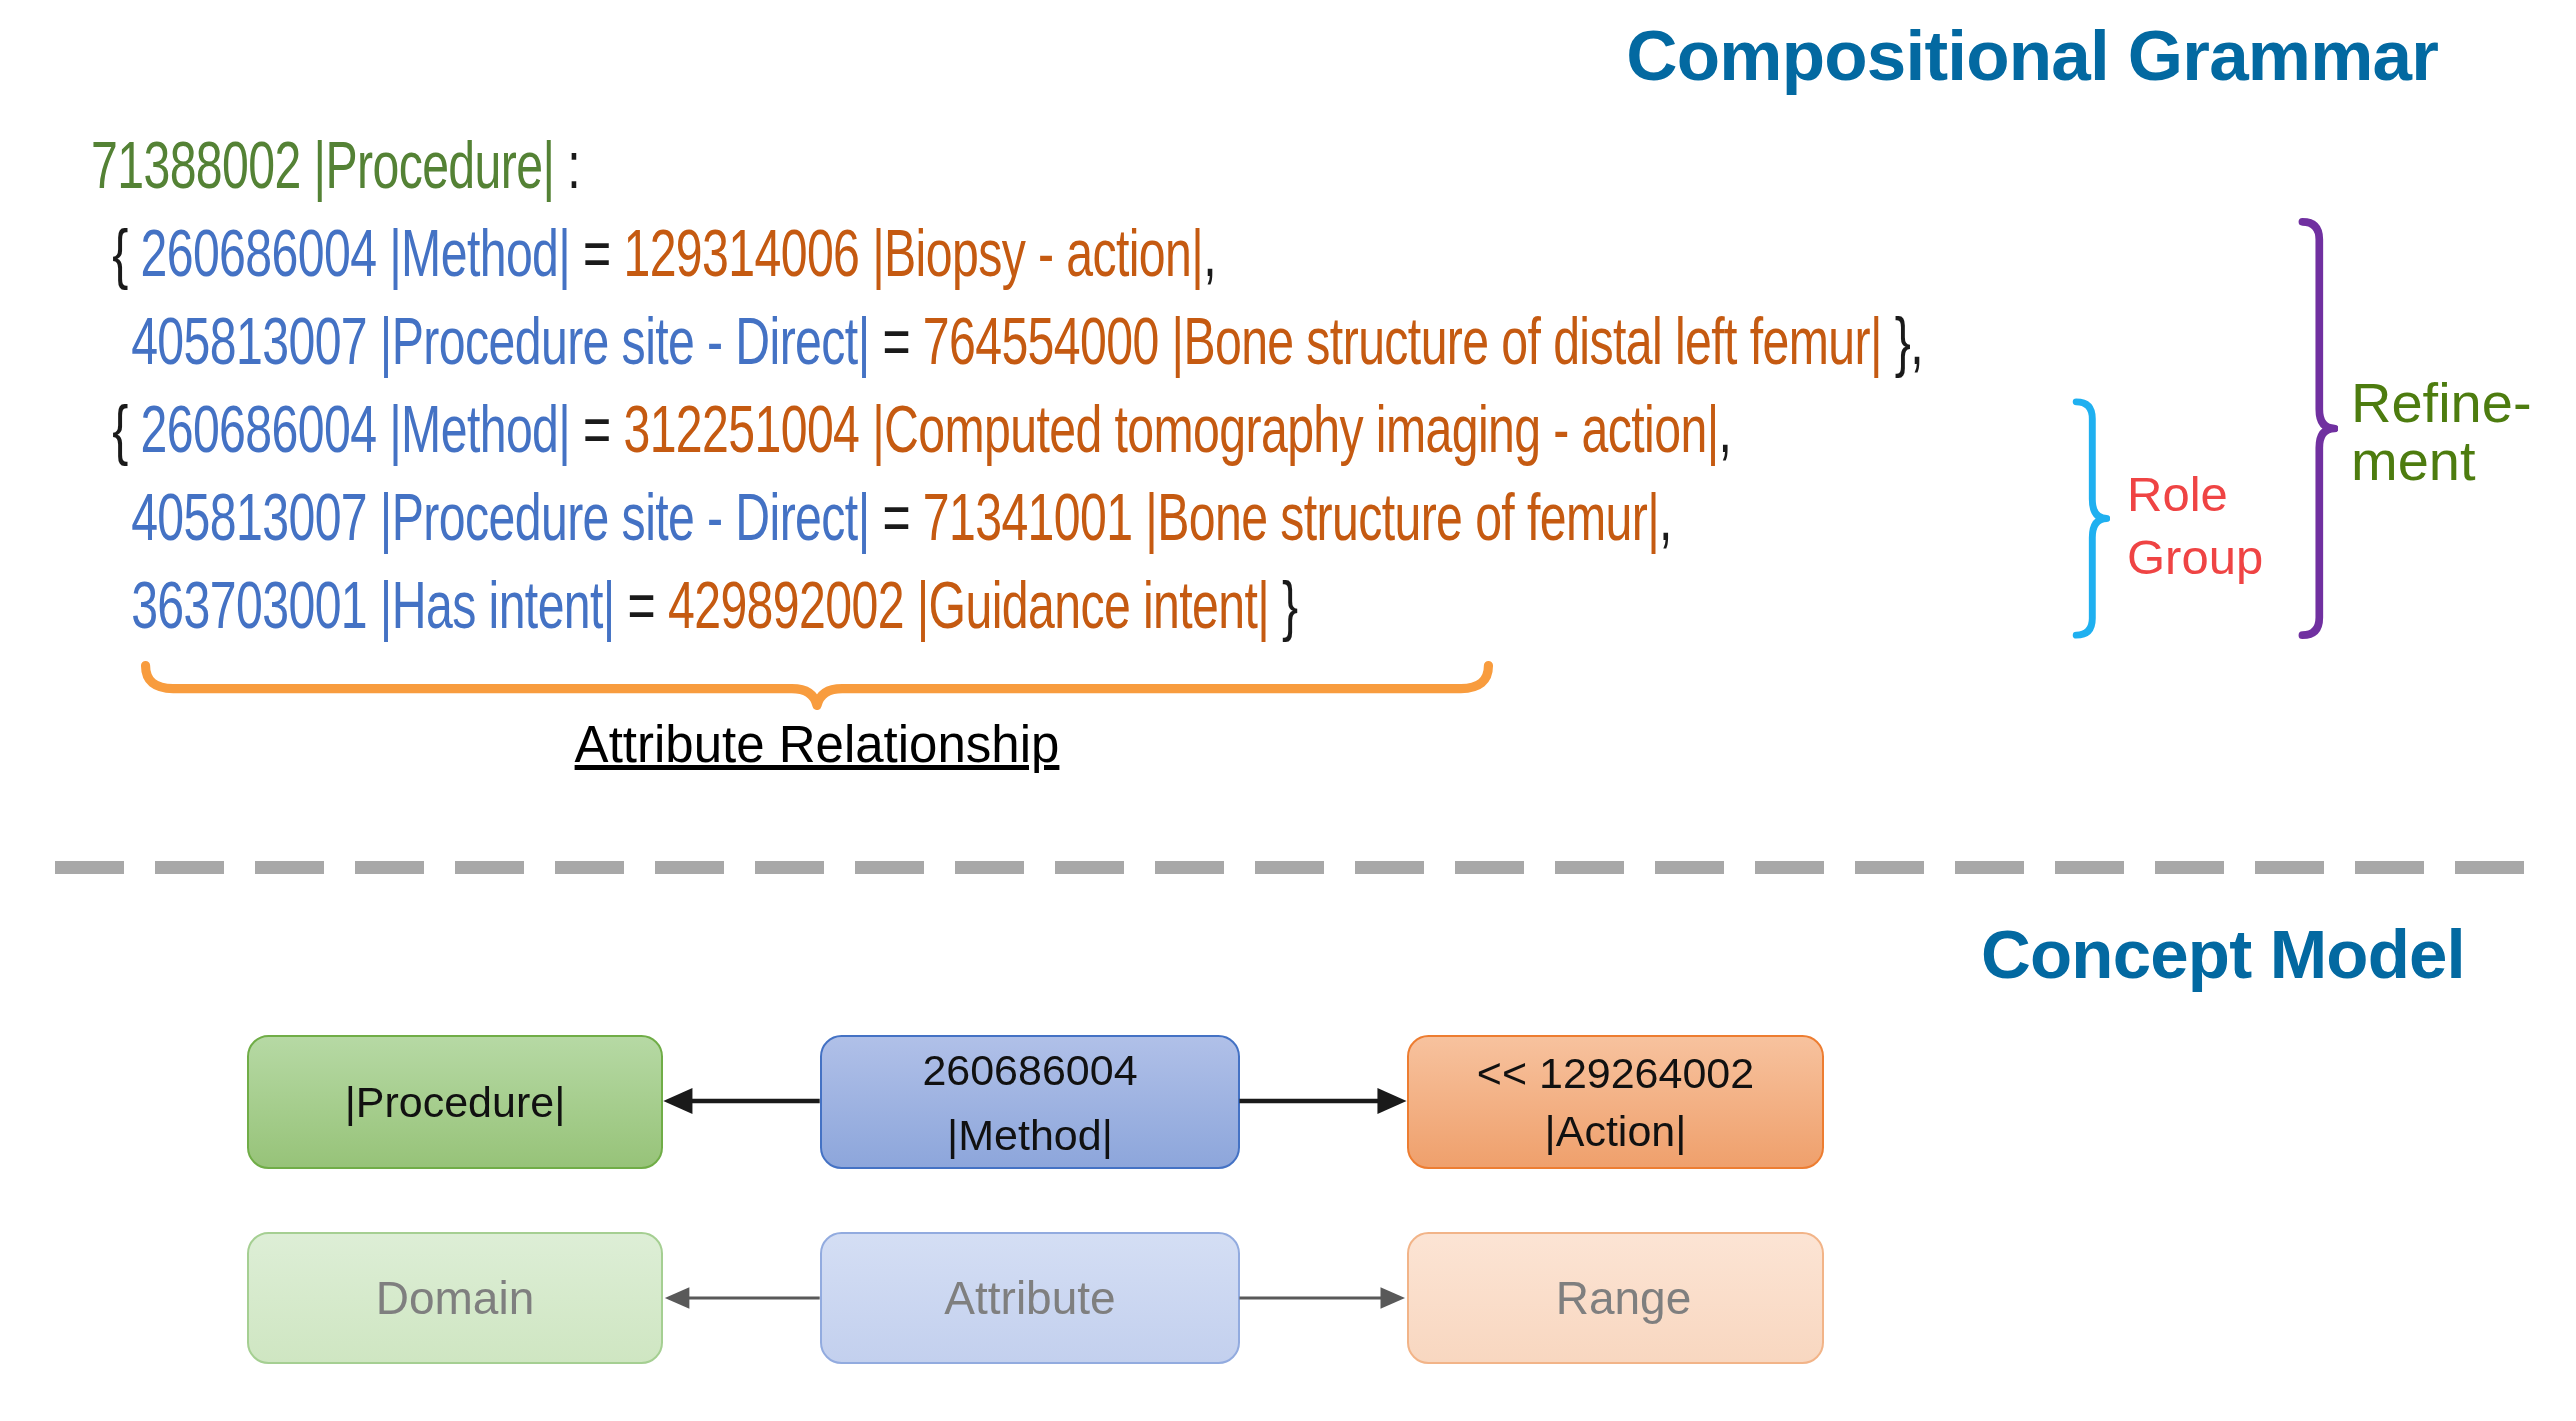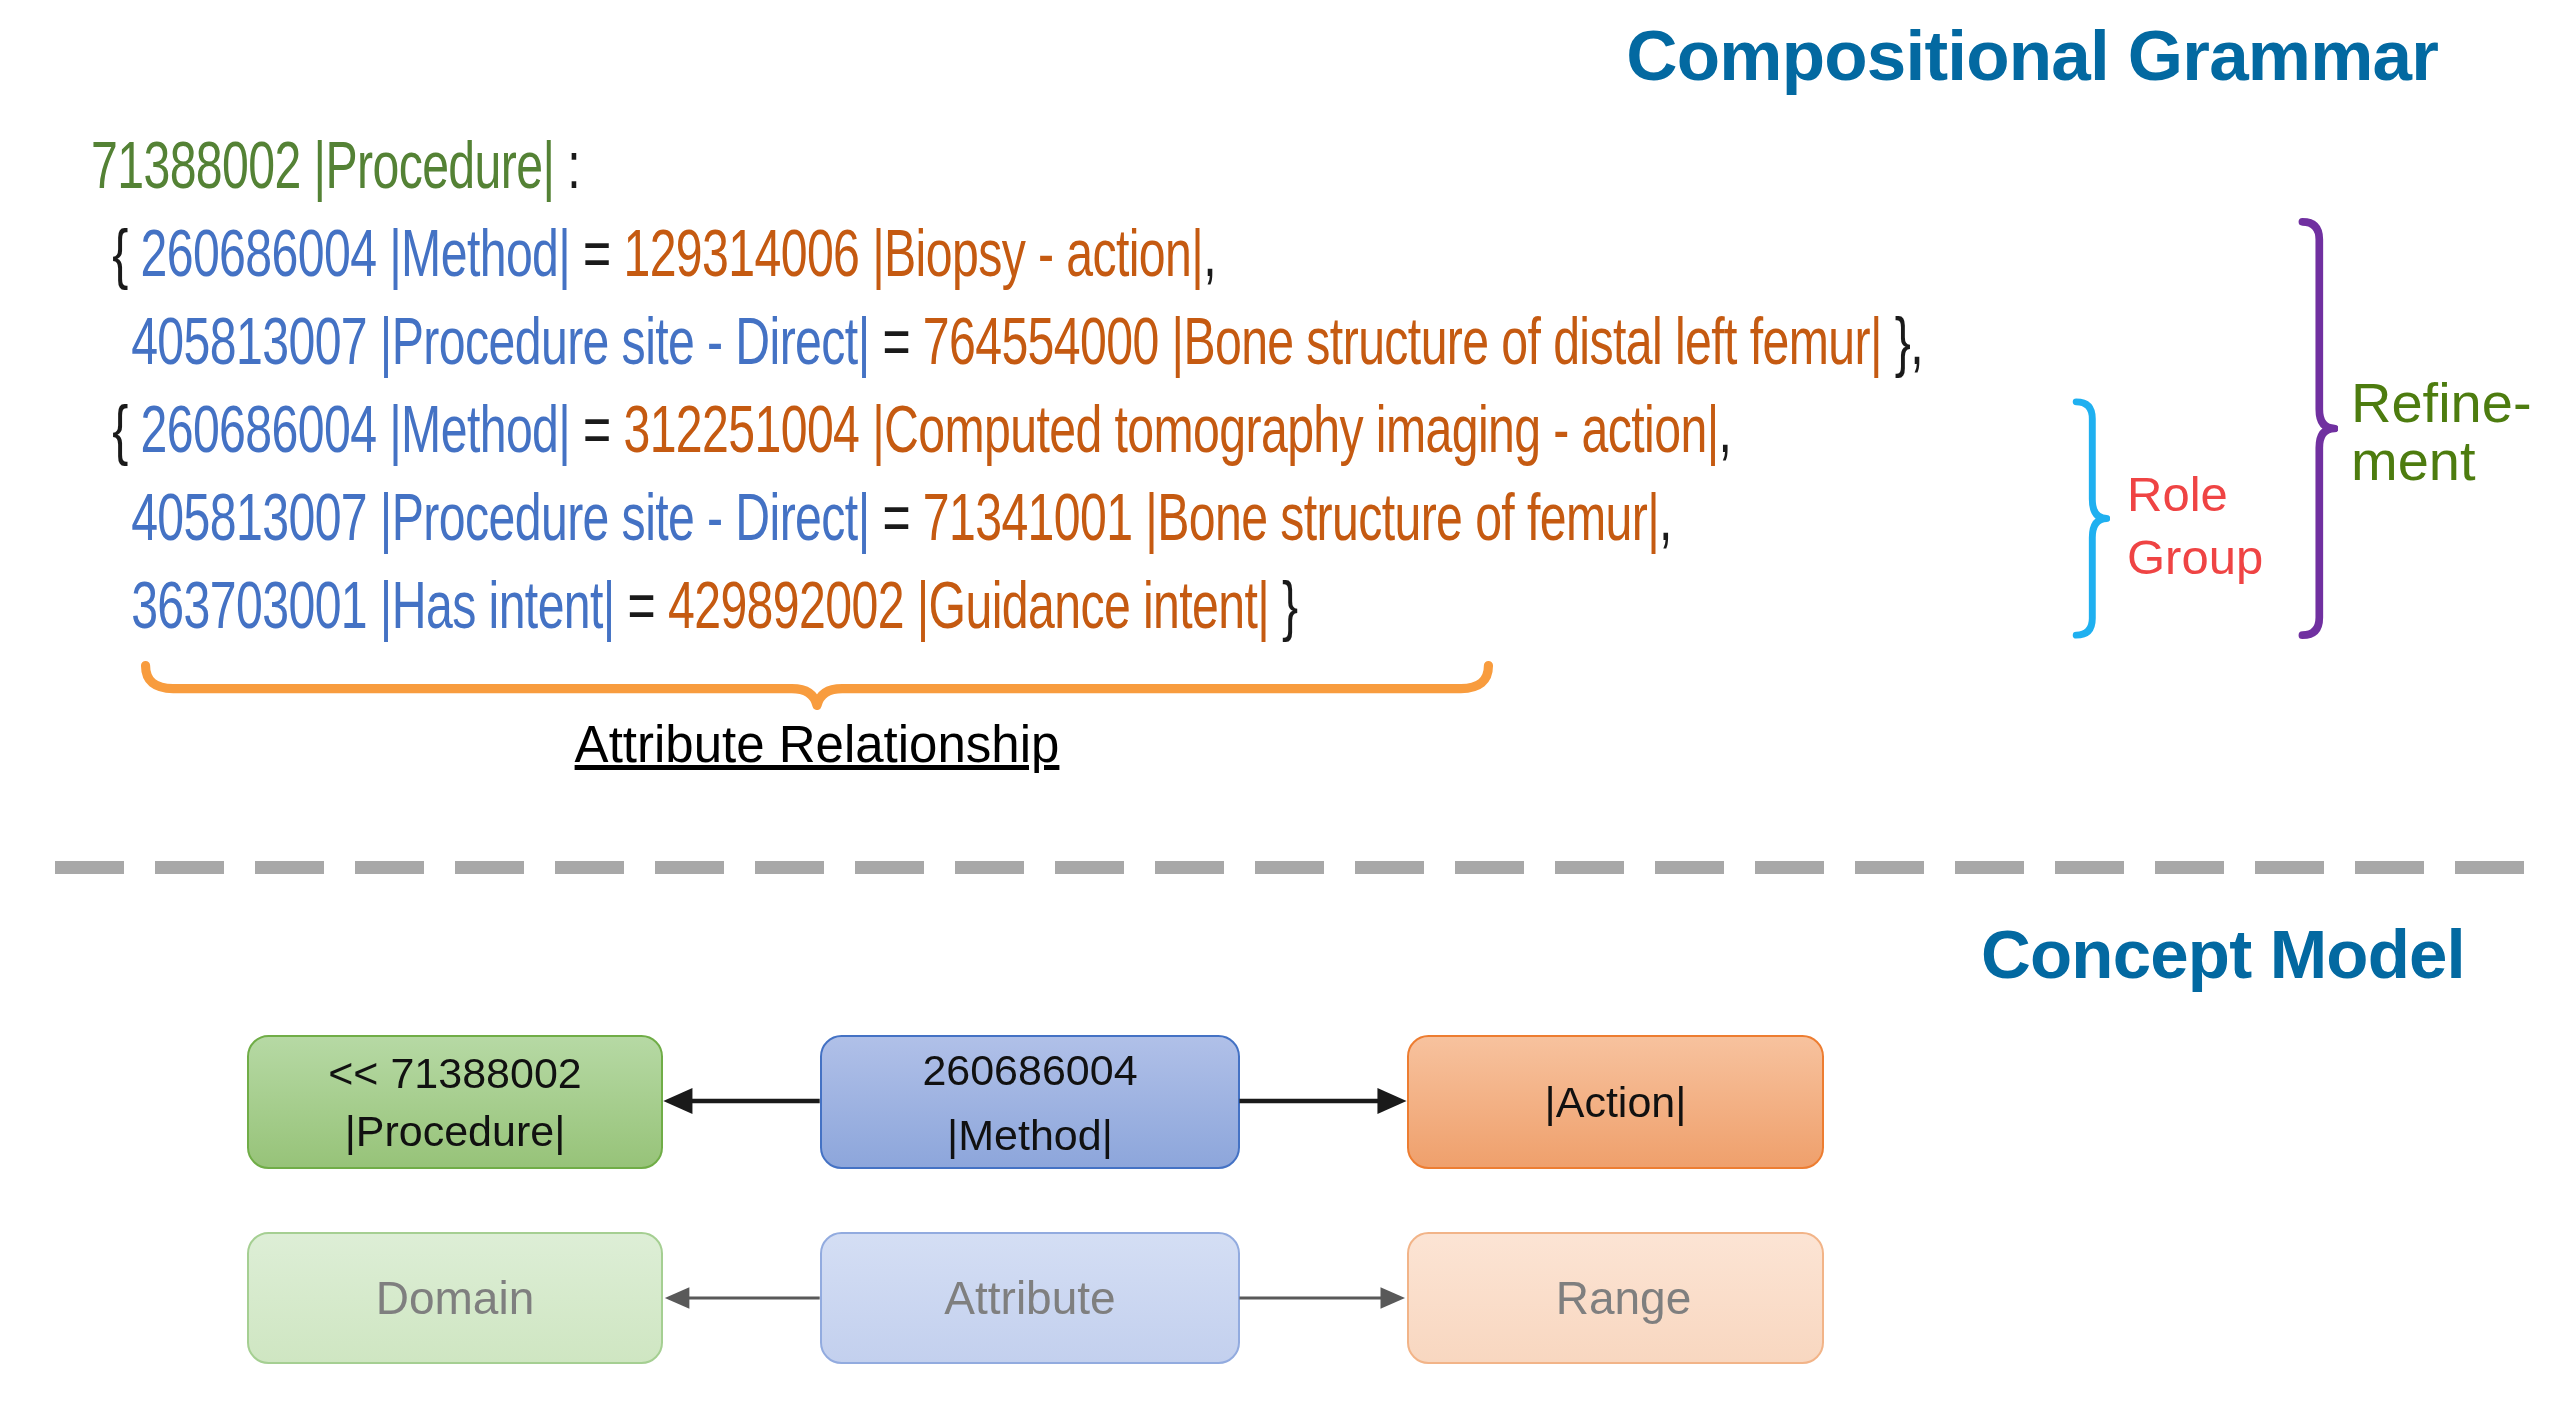--- a/index.html
+++ b/index.html
@@ -113,28 +113,28 @@
 <div id="refinement-label">
   <div>Refine-</div>
   <div>ment</div>
 </div>
 
 <div id="divider"></div>
 
 <div class="sec-title" id="concept-title">Concept Model</div>
 
 <div class="cm-box row1 col1 box-green1">
-  <div>&lt;&lt; 71388002</div>
   <div>|Procedure|</div>
 </div>
 <div class="cm-box row1 col2 box-blue1">
   <div>260686004</div>
   <div>|Method|</div>
 </div>
 <div class="cm-box row1 col3 box-orange1">
+  <div>&lt;&lt; 129264002</div>
   <div>|Action|</div>
 </div>
 
 <svg class="arrow" style="left:660px;top:1078px;" width="163" height="46" viewBox="0 0 212 60">
   <line x1="208" y1="30" x2="38" y2="30" stroke="#1a1a1a" stroke-width="6"></line>
   <polygon points="4,30 42,13 42,47" fill="#1a1a1a"></polygon>
 </svg>
 <svg class="arrow" style="left:1236px;top:1078px;" width="174" height="46" viewBox="0 0 226 60">
   <line x1="4" y1="30" x2="186" y2="30" stroke="#1a1a1a" stroke-width="6"></line>
   <polygon points="222,30 184,13 184,47" fill="#1a1a1a"></polygon>

